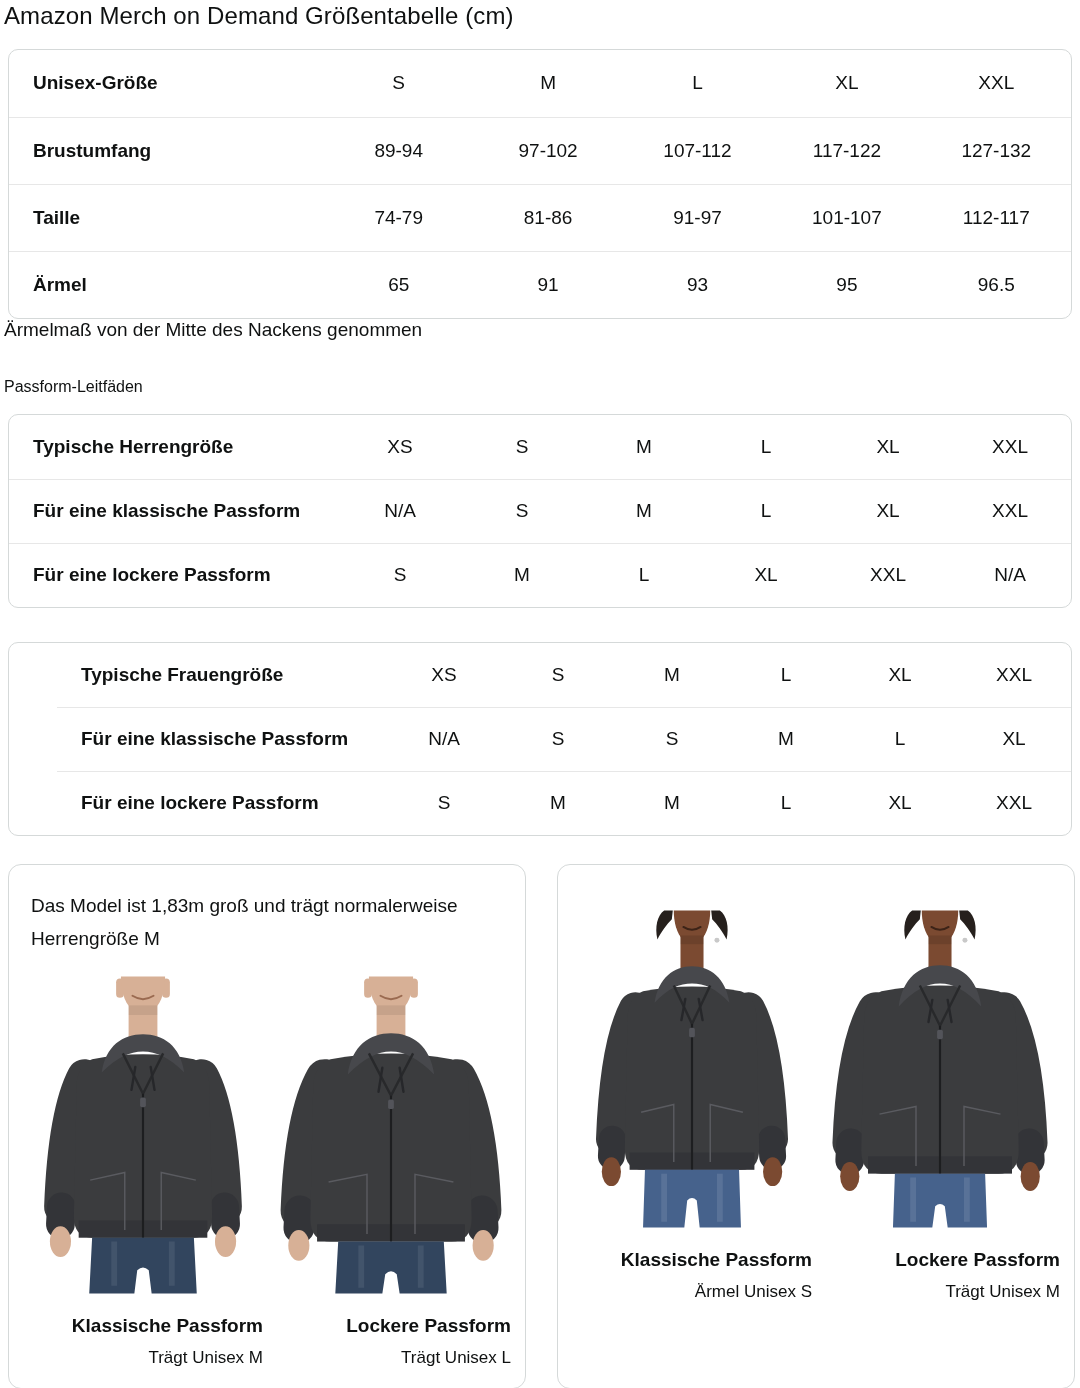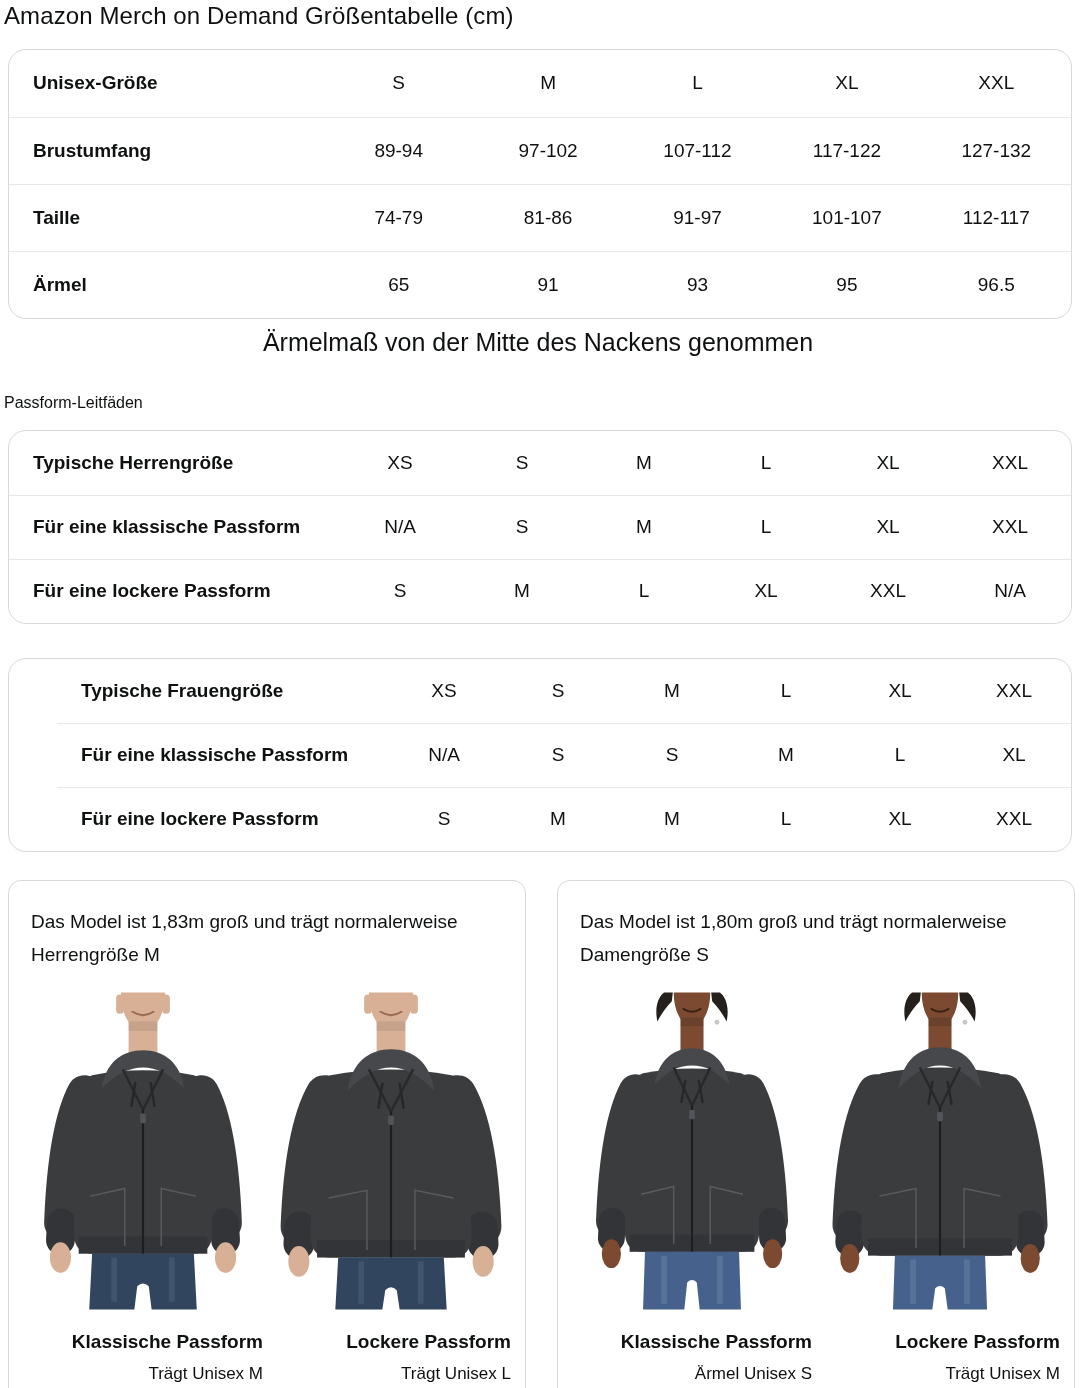--- a/index.html
+++ b/index.html
@@ -12,31 +12,31 @@
   *{box-sizing:border-box;margin:0;padding:0;}
   html,body{background:#fff;}
   body{
     width:1080px;height:1388px;overflow:hidden;
     font-family:"Liberation Sans","DejaVu Sans",sans-serif;
     color:var(--text);
     padding:2px 8px 0 8px;
   }
   .page-title{font-size:24px;font-weight:400;margin-left:-4px;letter-spacing:.1px;}
   .tbl{
-    border:1px solid var(--border);border-radius:18px;background:#fff;
+    border:1px solid var(--border);border-radius:10px;background:#fff;
     margin-top:19px;overflow:hidden;
   }
   .trow{display:grid;align-items:center;}
   .trow + .trow{border-top:1px solid var(--divider);}
   .size-tbl .trow{grid-template-columns:315px repeat(5,1fr);height:67px;}
   .fit-tbl .trow{grid-template-columns:330px repeat(6,1fr);height:64px;}
   .cell{font-size:19px;line-height:1.2;}
   .cell.lbl{font-weight:700;padding-left:24px;}
   .cell.val{text-align:center;}
-  .footnote{font-size:25px;margin-top:9px;margin-left:-4px;text-align:center;}
+  .footnote{font-size:19px;margin-left:-4px;}
   .section-h{font-size:16px;font-weight:400;margin-top:37px;margin-left:-4px;}
   .fit-tbl{margin-top:18px;}
   .fit-tbl + .fit-tbl{margin-top:34px;padding-left:48px;}
 
   .cards{display:flex;gap:31px;margin-top:28px;}
   .card{
     flex:1;border:1px solid var(--border);border-radius:13px;
     padding:24px 14px 14px 14px;height:525px;
   }
   .card-desc{font-size:19px;line-height:33px;margin:0 8px;max-width:452px;}
@@ -232,21 +232,20 @@
         <div class="caption-sub">Trägt Unisex M</div>
       </div>
       <div class="caption">
         <div class="caption-title">Lockere Passform</div>
         <div class="caption-sub">Trägt Unisex L</div>
       </div>
     </div>
   </div>
 
   <div class="card">
-    <p class="card-desc">Das Model ist 1,80m groß und trägt normalerweise Damengröße S</p>
     <div class="photos">
       <div class="photo female">
         <svg viewBox="0 0 250 330" aria-hidden="true">
           <g>
             <path d="M96,0 C89,5 86,17 89,30 C93,22 99,14 104,9 L105,0 Z" fill="var(--hair-female)"></path>
             <path d="M154,0 C161,5 164,17 161,30 C157,22 151,14 146,9 L145,0 Z" fill="var(--hair-female)"></path>
             <path d="M106,0 h38 c0,12 -3,24 -10,31 c-5,4 -13,4 -18,0 c-7,-7 -10,-19 -10,-31 z" fill="var(--skin)"></path>
             <path d="M116,17 q9,6 18,0" stroke="#3c2317" stroke-width="2" fill="none" stroke-linecap="round"></path>
             <circle cx="151" cy="31" r="2.6" fill="#c9c9c9"></circle>
             <rect x="113" y="26" width="24" height="36" fill="var(--skin)"></rect>

